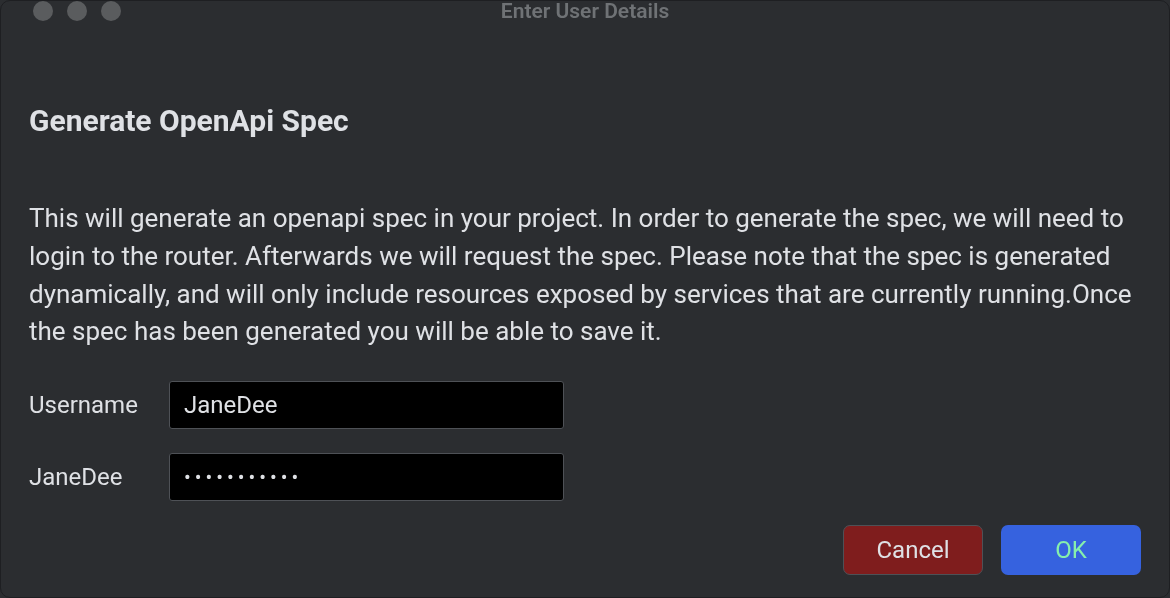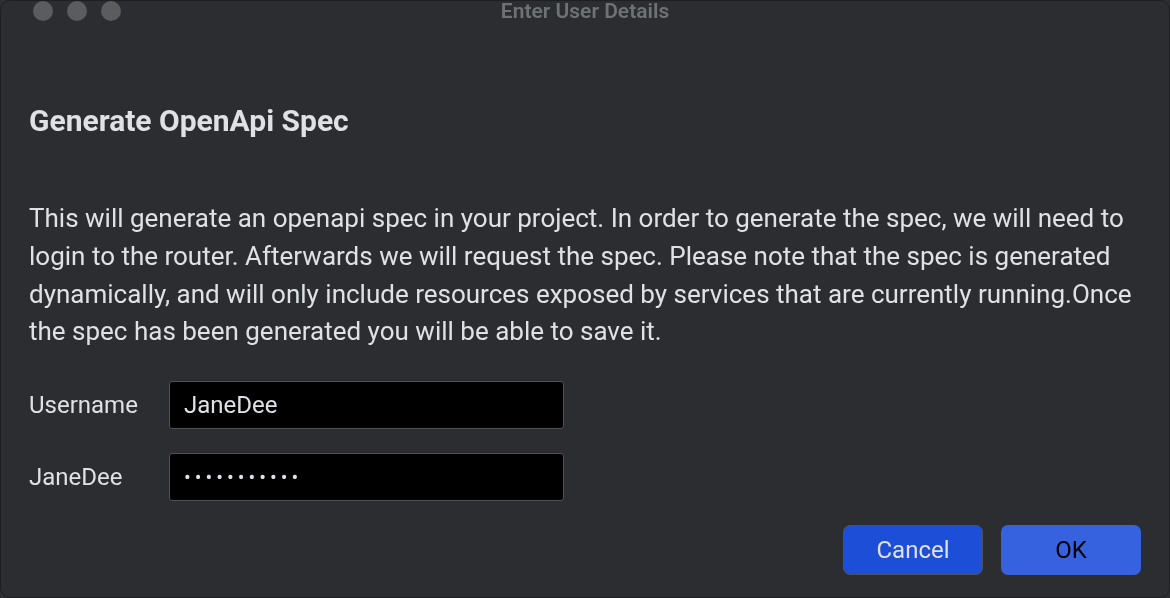--- a/index.html
+++ b/index.html
@@ -120,29 +120,29 @@
       padding: 0 30px;
       border-radius: 7px;
       font-size: 24px;
       font-weight: 400;
       cursor: pointer;
       border: none;
       font-family: inherit;
     }
     
     .btn-secondary {
-      background: #1d4ed8;
+      background: #7f1d1d;
       color: #dfe1e5;
       border: 1px solid #4e5156;
       min-width: 140px;
     }
     
     .btn-primary {
       background: #3662df;
-      color: #000000;
+      color: #86efac;
       min-width: 140px;
     }
   </style>
 </head>
 <body>
 
 <div class="window">
   <div class="titlebar">
     <div class="traffic-lights">
       <div class="traffic-light"></div>

